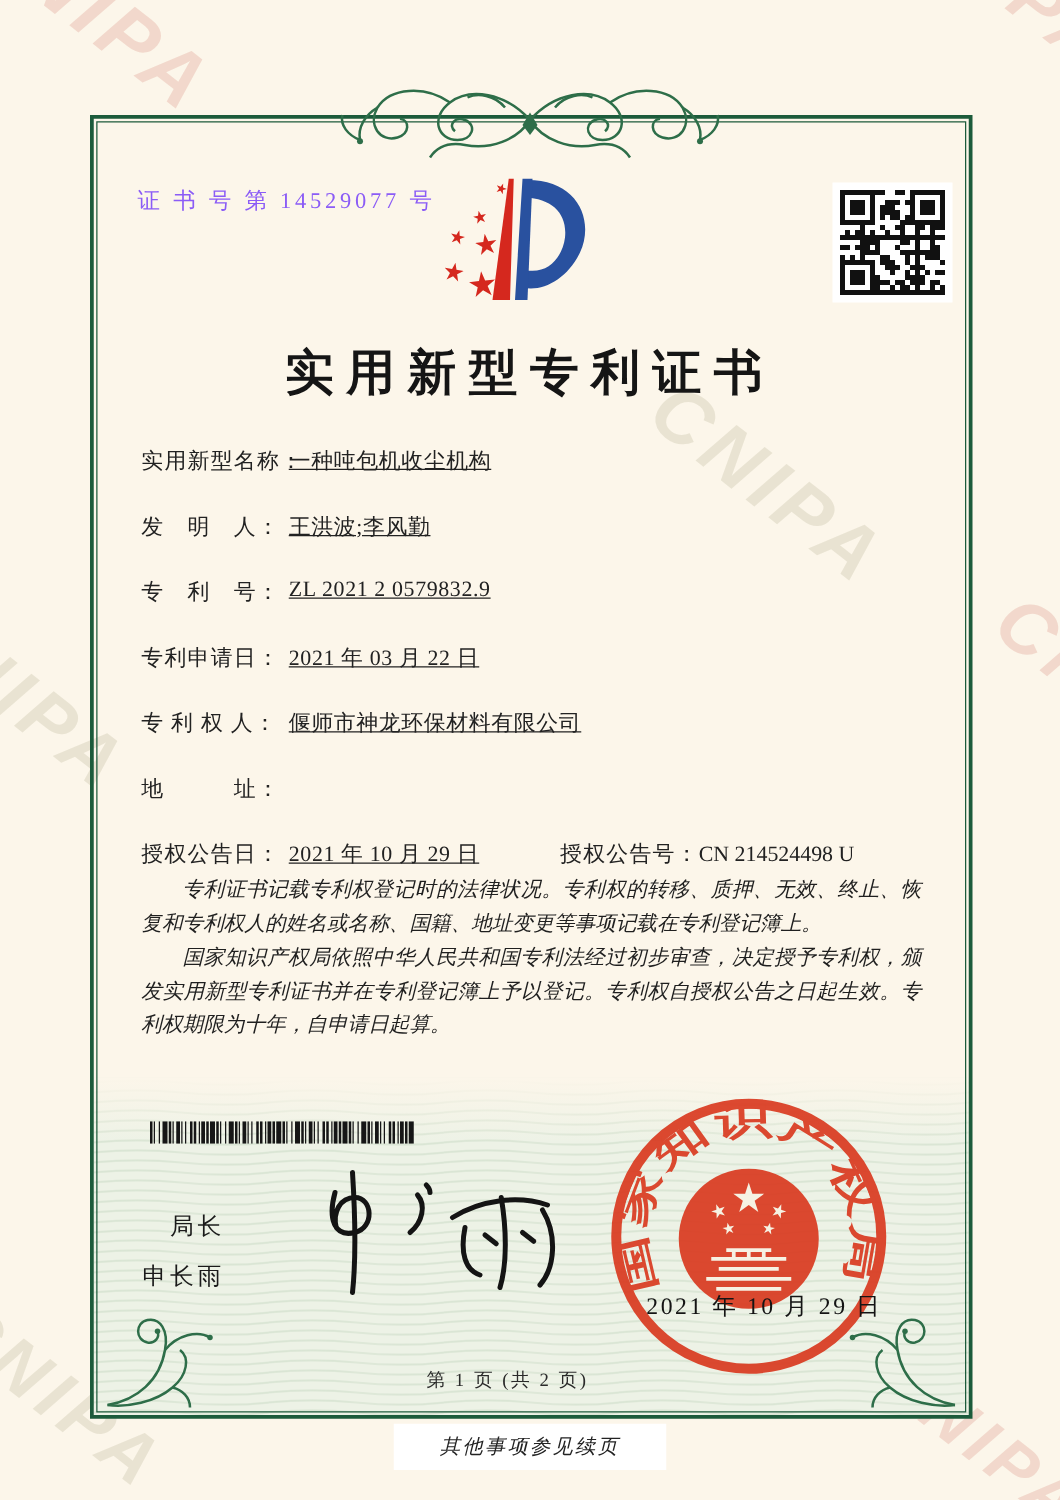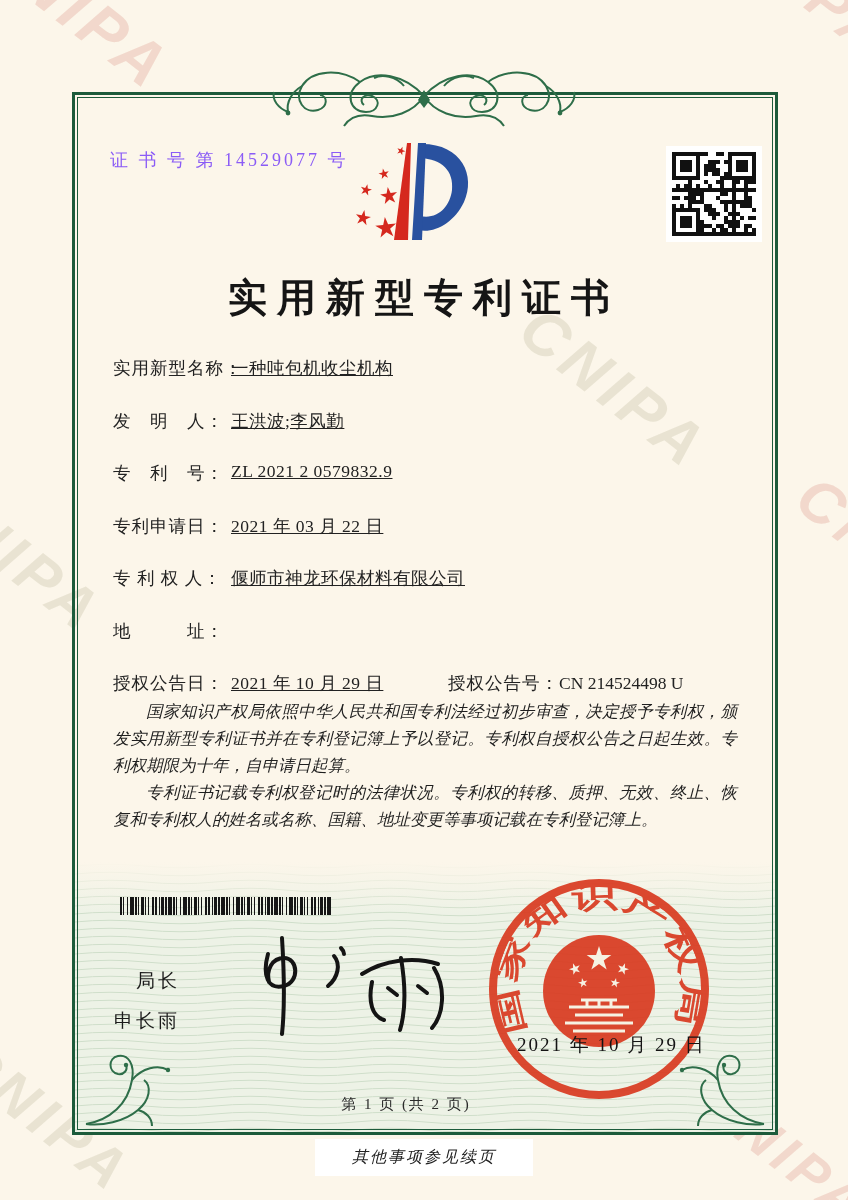--- a/index.html
+++ b/index.html
@@ -495,22 +495,22 @@
       <div class="field-row">
         <span class="field-label">授权公告日：</span>
         <span class="field-value">2021 年 10 月 29 日</span>
         <span class="grant-no">
           <span class="glabel">授权公告号：</span><span>CN 214524498 U</span>
         </span>
       </div>
     </div>
 
     <div class="body-text">
+      <p>专利证书记载专利权登记时的法律状况。专利权的转移、质押、无效、终止、恢复和专利权人的姓名或名称、国籍、地址变更等事项记载在专利登记簿上。</p>
       <p>国家知识产权局依照中华人民共和国专利法经过初步审查，决定授予专利权，颁发实用新型专利证书并在专利登记簿上予以登记。专利权自授权公告之日起生效。专利权期限为十年，自申请日起算。</p>
-      <p>专利证书记载专利权登记时的法律状况。专利权的转移、质押、无效、终止、恢复和专利权人的姓名或名称、国籍、地址变更等事项记载在专利登记簿上。</p>
     </div>
 
     <div class="barcode">
       <svg id="barcode-svg" width="216" height="18">
           <rect x="0" y="0" width="2" height="18" fill="#161616"></rect>
           <rect x="3" y="0" width="1" height="18" fill="#161616"></rect>
           <rect x="7" y="0" width="1" height="18" fill="#161616"></rect>
           <rect x="10" y="0" width="4" height="18" fill="#161616"></rect>
           <rect x="15" y="0" width="2" height="18" fill="#161616"></rect>
           <rect x="18" y="0" width="1" height="18" fill="#161616"></rect>

